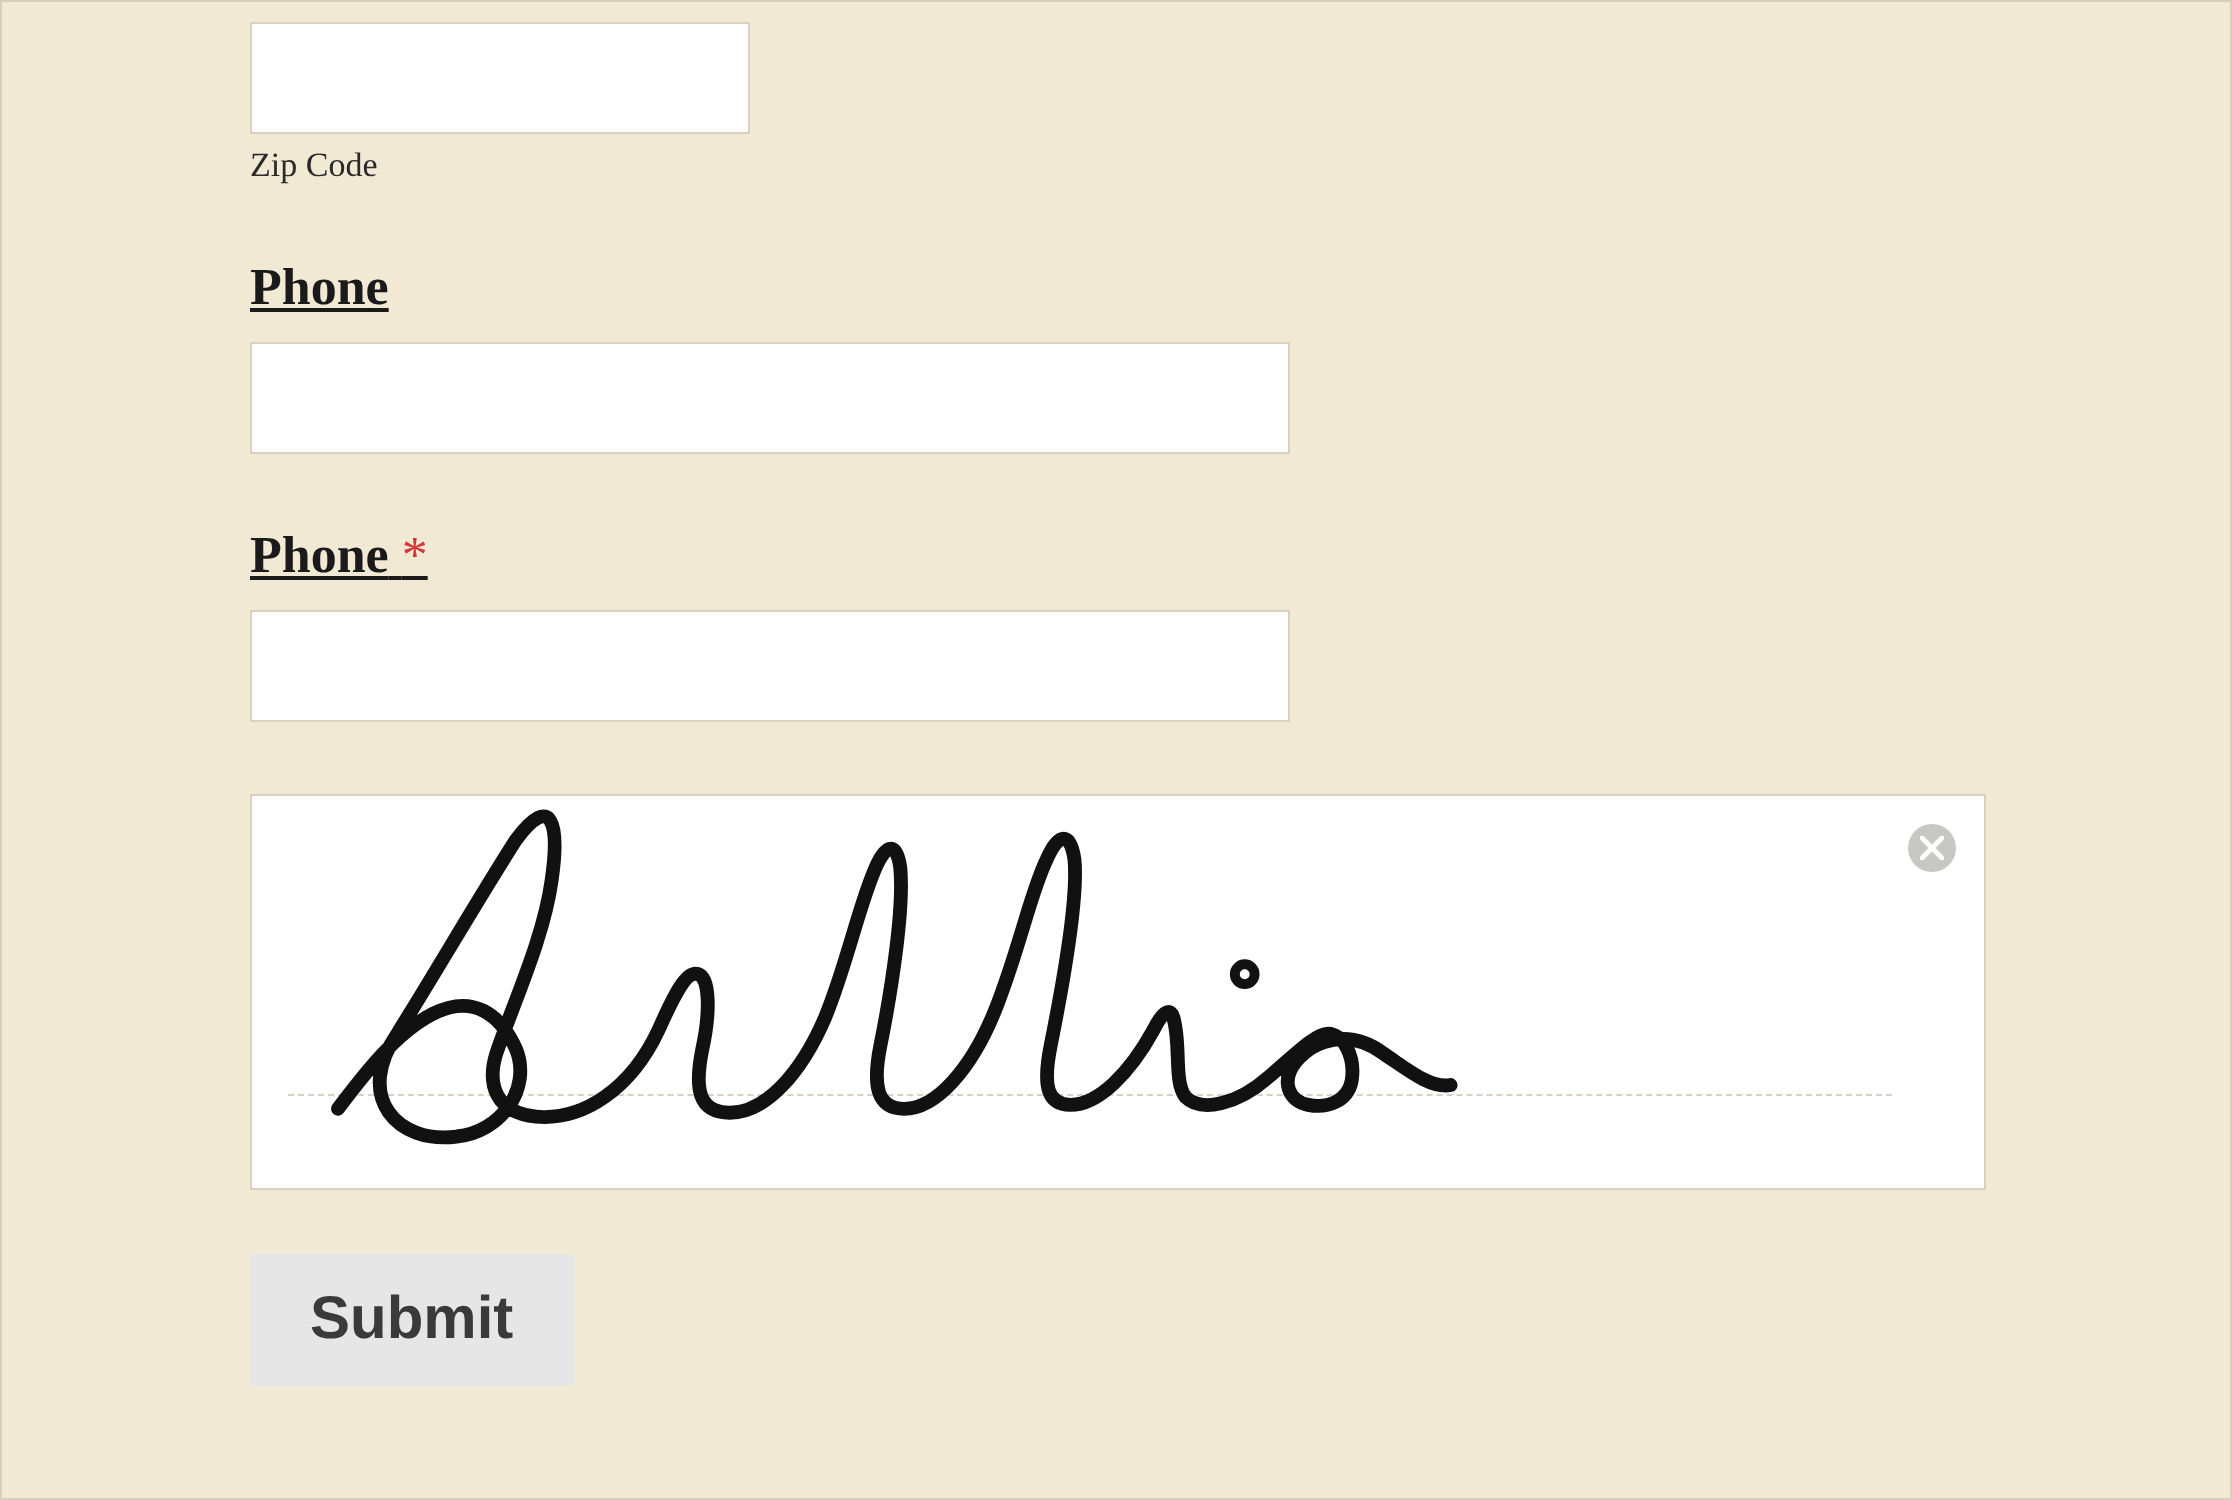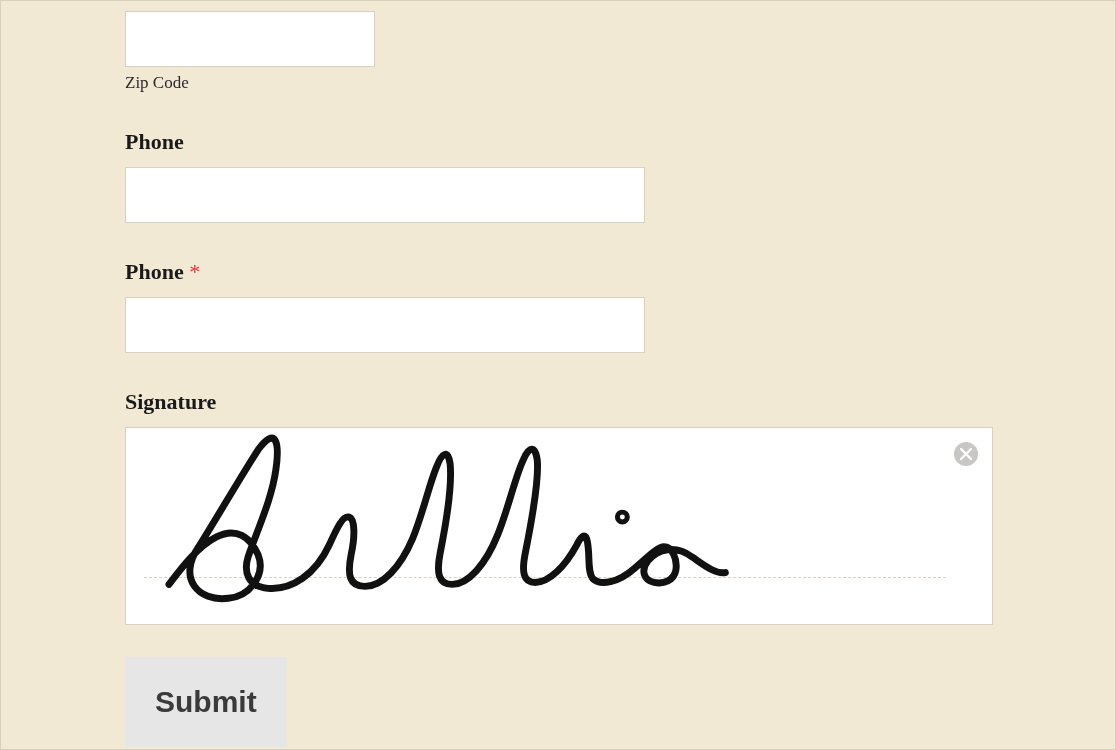--- a/index.html
+++ b/index.html
@@ -29,25 +29,26 @@
     }
     .input-narrow { width: 250px; }
     .input-mid { width: 520px; }
     .sub-label {
       font-size: 17px;
       color: #2a2a2a;
       margin-top: 6px;
       font-weight: 400;
     }
     .field-label {
-      font-size: 22px;
+      font-size: 26px;
       font-weight: bold;
       color: #1a1a1a;
       margin-bottom: 12px;
       display: block;
+      text-decoration: underline;
     }
     .req {
       color: #d63638;
       font-weight: normal;
     }
     .signature-box {
       background: #fff;
       border: 1px solid #d8d0c2;
       width: 868px;
       height: 198px;
@@ -82,21 +83,21 @@
       pointer-events: none;
     }
     .submit-row { margin-top: 32px; }
     .submit-btn {
       background: #e6e6e6;
       border: none;
       font-family: Arial, Helvetica, sans-serif;
       font-size: 30px;
       font-weight: bold;
       color: #3a3a3a;
-      padding: 28px 30px;
+      padding: 16px 30px;
       cursor: pointer;
     }
   </style>
 </head>
 <body>
 
 <div class="form-area">
 
   <div class="field-wrap">
     <input type="text" class="input-box input-narrow" value="" style="">
@@ -110,21 +111,20 @@
 
   <div class="field-wrap" style="margin-top:36px;">
     <label class="field-label">
       <span>Phone</span>
       <span class="req">*</span>
     </label>
     <input type="email" class="input-box input-mid" value="" style="">
   </div>
 
   <div class="field-wrap" style="margin-top:36px;">
-    <label class="field-label">Signature</label>
     <div class="signature-box">
       <div class="signature-line"></div>
       <button class="clear-btn" aria-label="clear">
         <svg width="12" height="12" viewBox="0 0 12 12">
           <path d="M1 1 L11 11 M11 1 L1 11" stroke="#fff" stroke-width="2.4" stroke-linecap="round"></path>
         </svg>
       </button>
       <svg class="sig-svg" viewBox="0 0 868 198">
         <path d="M40 158
                  C 50 145, 68 120, 88 110

